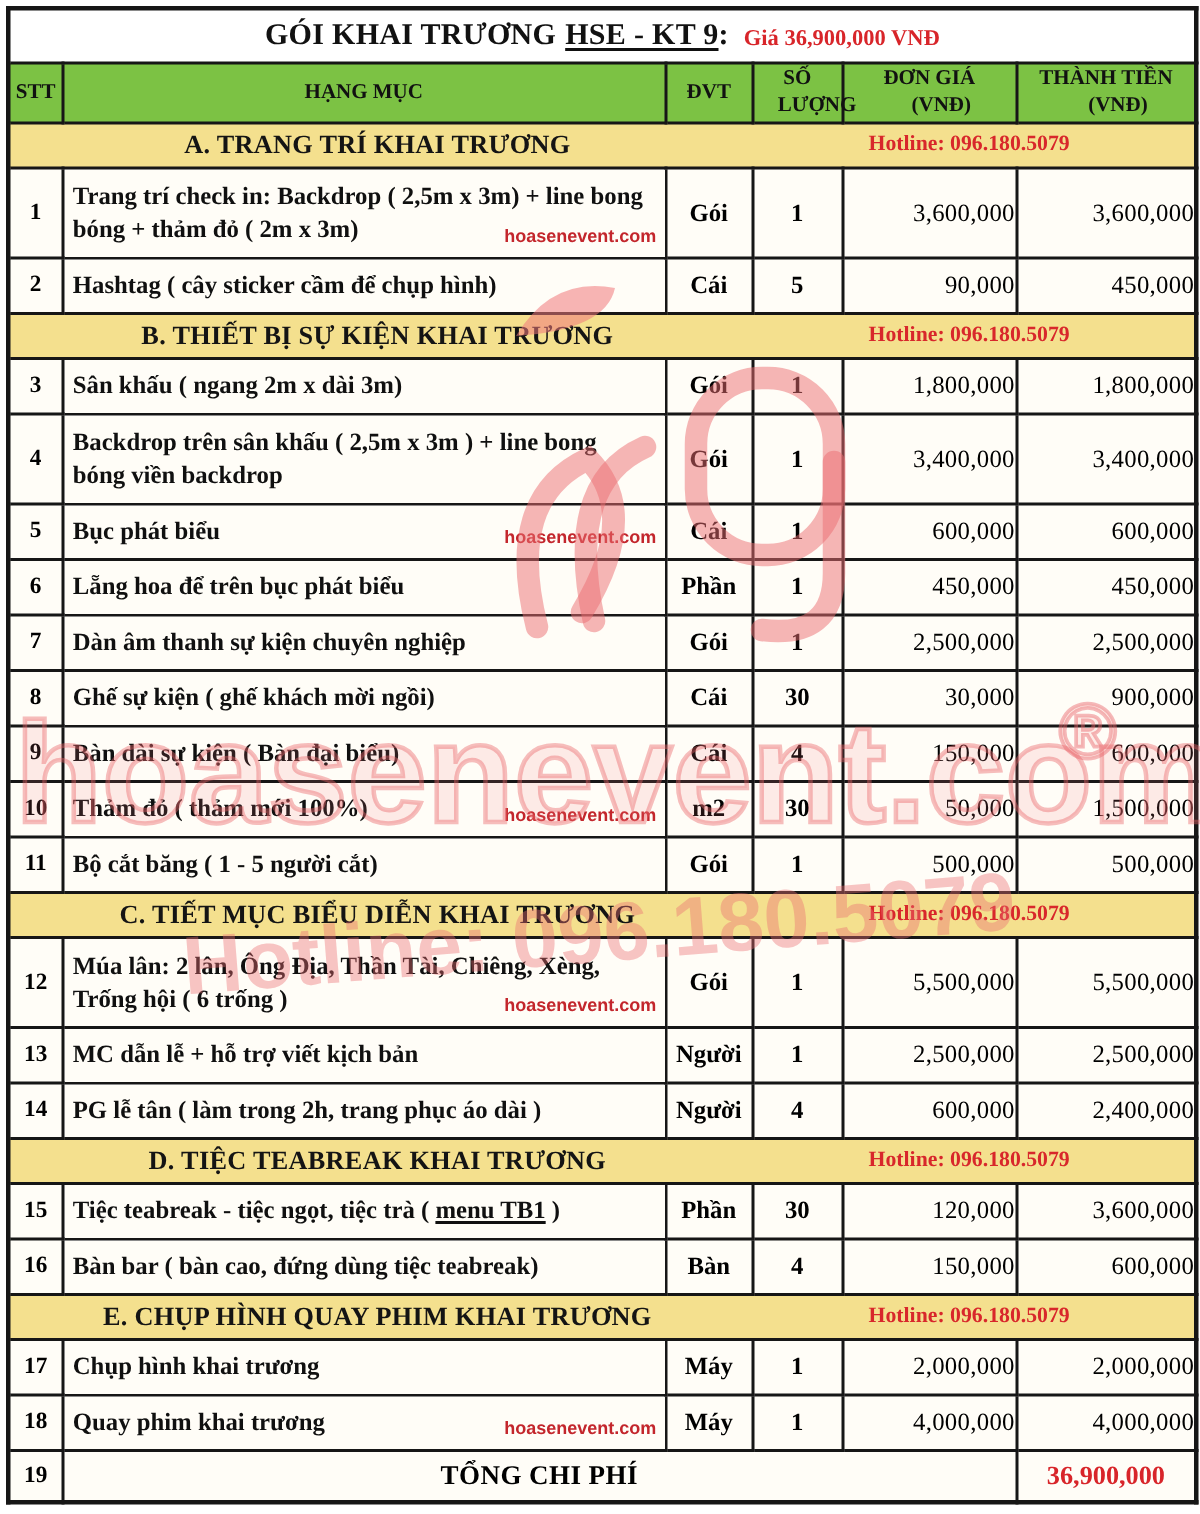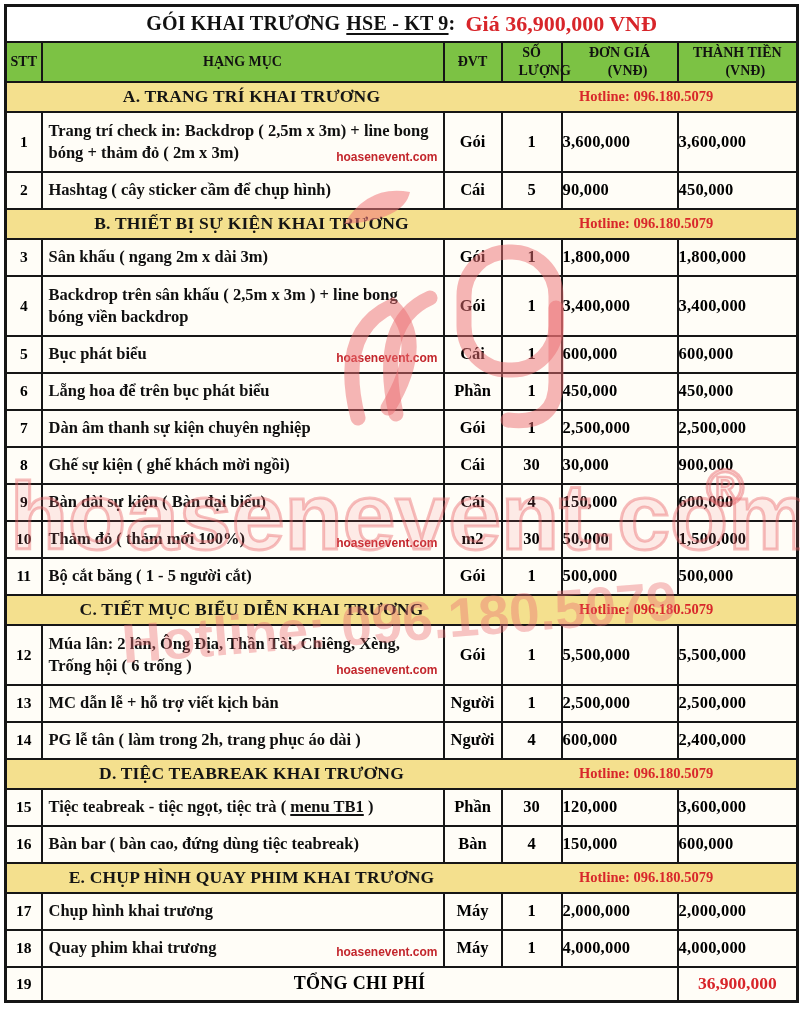--- a/index.html
+++ b/index.html
@@ -4,45 +4,45 @@
 <style>
   html,body{margin:0;padding:0;background:#ffffff;}
   body{width:800px;height:1009px;position:relative;overflow:hidden;
        font-family:"Liberation Serif", serif;-webkit-font-smoothing:antialiased;}
   .page{position:absolute;left:4px;top:4px;width:792px;}
   table{width:792px;border-collapse:collapse;table-layout:fixed;border:3px solid #161616;}
   td,th{border:2px solid #161616;padding:0;vertical-align:middle;background:#fffdf7;}
   
   tr.title-row{height:36px;}
   .title-cell{text-align:center;background:#ffffff;}
-  .title-flex{display:flex;align-items:center;justify-content:center;white-space:nowrap;}
+  .title-flex{display:flex;align-items:flex-end;justify-content:center;white-space:nowrap;}
   .title-black{font-weight:bold;font-size:20px;color:#111;letter-spacing:.2px;}
   .title-code{text-decoration:underline;text-decoration-thickness:2px;text-underline-offset:3px;margin-left:6px;}
-  .title-price{font-weight:bold;font-size:22px;color:#d8252a;margin-left:10px;}
+  .title-price{font-weight:bold;font-size:15px;color:#d8252a;margin-left:10px;}
   
   tr.cols-row{height:40px;}
   th{background:#7cc244;color:#111;font-size:14px;font-weight:bold;line-height:1.25;text-align:center;}
   th .l2{display:block;padding-left:16px;}
   
   tr.section-row{height:30px;}
   tr.section-row td{background:#f4e08e;}
   .secwrap{display:flex;align-items:center;width:100%;}
   .seclabel{flex:1 1 auto;text-align:center;font-weight:bold;font-size:17.5px;color:#141414;letter-spacing:.2px;}
   .hotline{flex:0 0 300px;text-align:center;font-weight:bold;font-size:14.5px;color:#d8272b;}
   
   tr.item-row{height:37px;}
   tr.item-row.tall{height:60px;}
   td.stt{text-align:center;font-weight:bold;font-size:15.5px;}
   td.item{text-align:left;padding:2px 6px;position:relative;}
   .desc{font-weight:bold;font-size:16.5px;line-height:1.28;color:#101010;}
   .desc .u{text-decoration:underline;text-decoration-thickness:2px;text-underline-offset:2px;}
   .brand{position:absolute;right:5px;bottom:7px;font-family:"Liberation Sans",sans-serif;
          font-weight:bold;font-size:12px;color:#c3262c;}
   td.unit,td.qty{text-align:center;font-weight:bold;font-size:16.5px;}
-  td.price{text-align:left;font-weight:bold;font-size:16.5px;letter-spacing:.2px;}
+  td.price{text-align:right;font-weight:normal;font-size:16.5px;letter-spacing:.2px;}
   
   tr.total-row{height:35px;}
   .total-label{text-align:center;font-weight:bold;font-size:18px;letter-spacing:.3px;}
   .total-amount{text-align:center;font-weight:bold;font-size:17.5px;color:#d8252a;}
   
   .wm{position:absolute;inset:0;pointer-events:none;z-index:6;}
   .wm-site{position:absolute;left:10px;top:462px;font-family:"Liberation Sans",sans-serif;
            font-weight:bold;font-size:95px;white-space:nowrap;letter-spacing:0;
            color:rgba(238,120,126,0.14);-webkit-text-stroke:3px rgba(233,100,106,0.42);}
   .wm-reg{position:absolute;left:706px;top:458px;font-family:"Liberation Sans",sans-serif;

